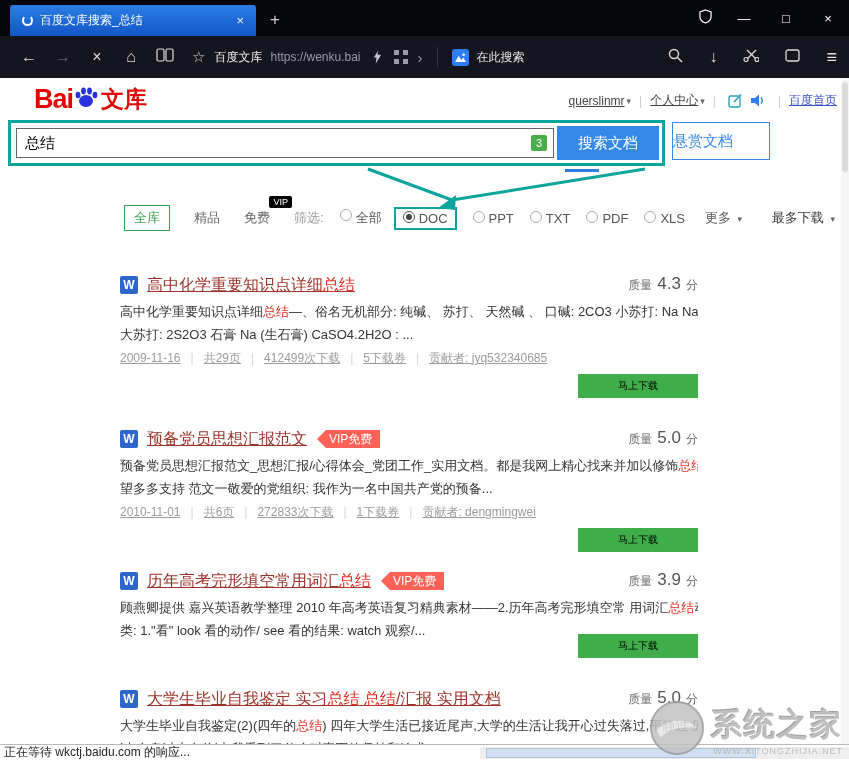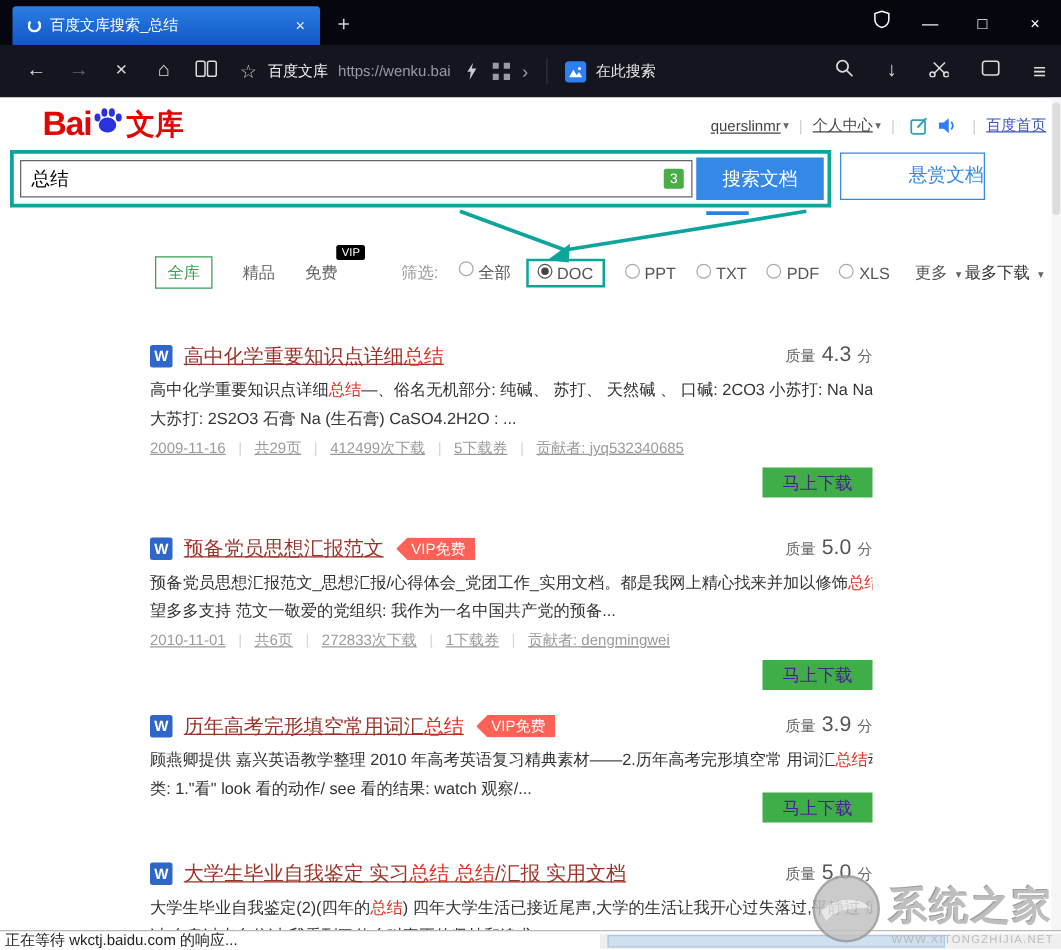--- a/index.html
+++ b/index.html
@@ -85,39 +85,39 @@
   .count-badge {
     position:absolute; right:7px; top:50%; margin-top:-8px; width:16px; height:16px;
     background:#49ad49; color:#fff; font-size:11px; line-height:16px; text-align:center;
     border-radius:2px;
   }
   .submit-btn {
     width:102px; margin:3px; border:none; background:#3388e8; color:#fff;
     font-size:15px; cursor:pointer; font-family:inherit;
   }
   .reward-btn {
-    position:absolute; left:672px; top:44px; width:116px; height:38px; line-height:36px;
-    text-align:right; border:1px solid #3388e8; color:#3388e8; font-size:15px;
+    position:absolute; left:672px; top:44px; width:98px; height:38px; line-height:36px;
+    text-align:left; border:1px solid #3388e8; color:#3388e8; font-size:15px;
     background:#fff; cursor:pointer;
   }
   .tab-indicator { position:absolute; left:565px; top:91px; width:34px; height:3px; background:#2f7de1; }
   .annot-arrow { position:absolute; left:350px; top:88px; pointer-events:none; }
 
   
   .filterbar {
     position:absolute; left:124px; right:14px; top:124px; height:32px;
     display:flex; align-items:center; font-size:13px; color:#555;
   }
   .scope-all { border:1px solid #3aa053; color:#3aa053; padding:3px 9px; cursor:pointer; }
   .scope { color:#666; margin-left:24px; cursor:pointer; position:relative; }
   .vip-tag {
     position:absolute; top:-13px; right:-22px; background:#000000; color:#fff;
     font-size:9px; line-height:12px; padding:0 4px; border-radius:2px;
   }
-  .filter-label { color:#999; margin-left:51px; }
+  .filter-label { color:#999; margin-left:24px; }
   .radio-opt { display:flex; margin-left:16px; cursor:pointer; }
   .radio {
     width:12px; height:12px; border:1px solid #aaa; border-radius:50%;
     margin-right:4px; position:relative; background:#fff; flex:none;
   }
   .radio.checked { border-color:#555; }
   .radio.checked::after {
     content:""; position:absolute; left:2px; top:2px; width:6px; height:6px;
     border-radius:50%; background:#444;
   }
@@ -143,22 +143,22 @@
     clip-path:polygon(0 50%, 9px 0, 100% 0, 100% 100%, 9px 100%);
   }
   .r-quality { position:absolute; right:0; top:0; color:#666; font-size:12px; white-space:nowrap; }
   .q-num { font-size:17px; color:#555; margin:0 5px; }
   .r-desc { font-size:13px; color:#333; line-height:23px; white-space:nowrap; overflow:hidden; }
   .r-desc .kw { color:#e33022; }
   .r-meta { font-size:12px; color:#9b9b9b; line-height:20px; margin-top:2px; white-space:nowrap;text-decoration:underline; }
   .m-sep { margin:0 10px; color:#d5d5d5; }
   .contrib { color:#9b9b9b; text-decoration:underline; cursor:pointer; }
   .dl-btn {
-    display:block; margin-left:auto; margin-top:6px; width:88px; height:24px; line-height:24px;
-    text-align:center; background:#3fae49; color:#4c1d95; font-size:14px; cursor:pointer;
+    display:block; margin-left:auto; margin-top:6px; width:120px; height:24px; line-height:24px;
+    text-align:center; background:#3fae49; color:#000000; font-size:10px; cursor:pointer;
   }
   .dl-btn.inline { position:absolute; right:0; top:64px; margin:0; }
 
   
   .v-scroll { position:absolute; right:0; top:0; bottom:0; width:8px; background:#f6f6f6; }
   .v-thumb { position:absolute; right:1px; top:4px; width:6px; height:90px; background:#dcdcdc; border-radius:3px; cursor:pointer; }
 
   
   .statusbar {
     position:absolute; left:0; bottom:0; height:16px; width:100%;

